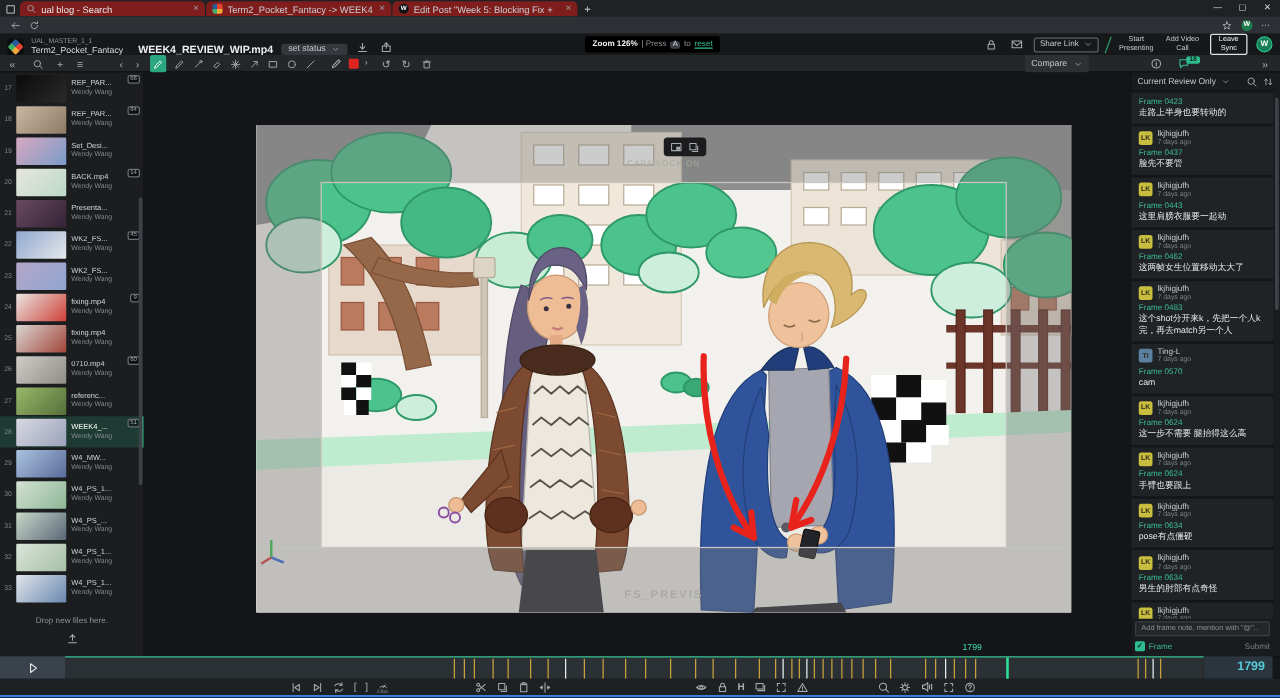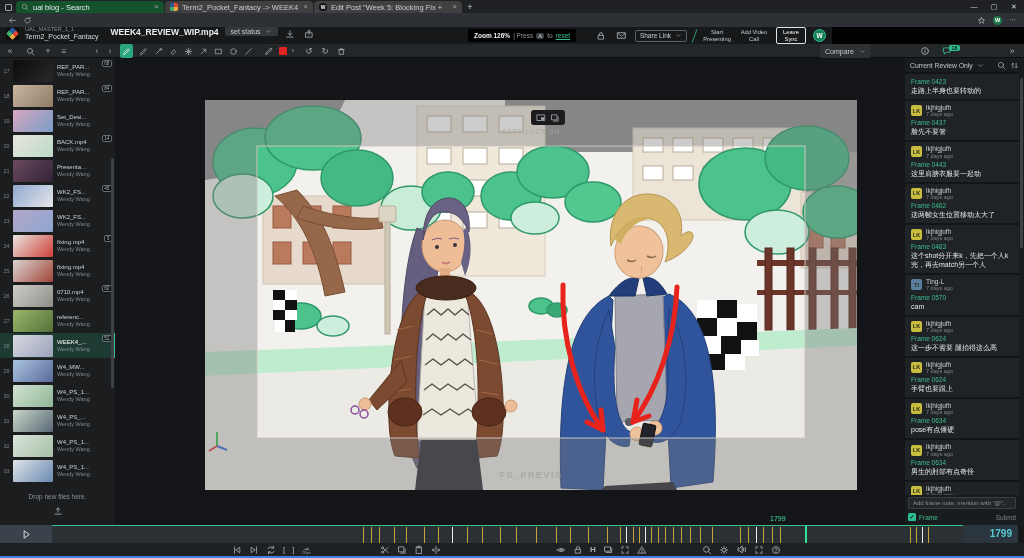--- a/index.html
+++ b/index.html
@@ -3,36 +3,36 @@
 <meta charset="utf-8">
 <style>
   *{box-sizing:border-box;margin:0;padding:0}
   html,body{width:1024px;height:558px;overflow:hidden}
   body{position:relative;background:#000;font-family:"Liberation Sans",sans-serif;color:#cfd3d7;-webkit-font-smoothing:antialiased}
   svg.ic{display:inline-block;vertical-align:middle;fill:none;stroke:#a7adb2;stroke-width:1.3;stroke-linecap:round;stroke-linejoin:round}
   
   .tabbar{position:absolute;left:0;top:0;width:1024px;height:13px;background:#1f2124;display:flex;align-items:flex-end}
   .corner-ic{width:16px;height:11px;display:flex;align-items:center;justify-content:center}
   .corner-ic i{width:7px;height:7px;border:1px solid #9aa0a5;border-radius:1px}
-  .tab{height:12px;width:148px;margin-right:1px;border-radius:4px 4px 0 0;background:#404040;display:flex;align-items:center;gap:4px;padding:0 5px;font-size:7.5px;color:#c9cdd1;overflow:hidden;white-space:nowrap}
-  .tab.active{background:#14532d;color:#e8eaec}
+  .tab{height:12px;width:148px;margin-right:1px;border-radius:4px 4px 0 0;background:#7f1d1d;display:flex;align-items:center;gap:4px;padding:0 5px;font-size:7.5px;color:#c9cdd1;overflow:hidden;white-space:nowrap}
+  .tab.active{background:#7f1d1d;color:#e8eaec}
   .tab .ttitle{flex:1;overflow:hidden;text-overflow:ellipsis}
   .tclose{color:#9aa0a5;font-size:8px;line-height:1}
   .fav{width:8px;height:8px;flex:none;display:flex;align-items:center;justify-content:center}
   .fav-ss{width:8px;height:8px;border-radius:2px;background:conic-gradient(#e4452e 0 25%,#f2a73b 0 50%,#3fae6a 0 75%,#295a9e 0)}
   .fav-wp{width:8px;height:8px;border-radius:50%;background:#0f1113;color:#fff;font-size:5px;font-weight:bold;display:flex;align-items:center;justify-content:center}
   .newtab{width:14px;height:12px;color:#c9cdd1;font-size:9px;text-align:center;line-height:12px}
   .wincontrols{margin-left:auto;display:flex;height:13px}
   .wincontrols span{width:20px;text-align:center;font-size:7px;line-height:13px;color:#d3d7db}
   .urlbar{position:absolute;left:0;top:13px;width:1024px;height:14px;background:#2d3034;display:flex;align-items:center;gap:6px;padding:0 8px;font-size:8px}
   .urlfield{flex:1;max-width:760px;height:10px;background:#202225;border-radius:5px;display:flex;align-items:center;gap:4px;padding:0 6px;color:#c6cace;font-size:7.5px;overflow:hidden;white-space:nowrap}
   .ub-right{margin-left:auto;display:flex;align-items:center;gap:7px}
   .mini-avatar{width:9px;height:9px;border-radius:50%;background:#1f7a4d;color:#fff;font-size:5.5px;font-weight:bold;display:flex;align-items:center;justify-content:center}
   
-  .appheader{position:absolute;left:0;top:27px;width:832px;height:17px;background:#161819;display:flex;align-items:flex-start;padding:0 6px;gap:6px}
+  .appheader{position:absolute;left:0;top:27px;width:1024px;height:17px;background:#161819;display:flex;align-items:flex-end;padding:0 6px;gap:6px}
   .sslogo{width:13px;height:13px;border-radius:2px;background:#0d0d0d;display:flex;align-items:center;justify-content:center;flex:none}
   .sslogo i{width:9px;height:9px;background:conic-gradient(#e4452e 0 25%,#f2a73b 0 50%,#3fae6a 0 75%,#295a9e 0);transform:rotate(45deg);border-radius:1px}
   .crumb{line-height:1.05}
   .crumb .ws{font-size:5.5px;color:#8a9095}
   .crumb .pj{font-size:7px;color:#d8dcdf}
   .ftitle{font-size:8.5px;font-weight:bold;color:#eceef0;margin-left:6px;white-space:nowrap}
   .statuspill{background:#34383c;border-radius:2px;font-size:7px;color:#c3c9cd;padding:1px 6px;display:flex;gap:4px;align-items:center}
   .hic{width:13px;height:13px;display:flex;align-items:center;justify-content:center}
   .zoombanner{position:absolute;left:468px;top:2px;height:13px;background:#000;border-radius:2px;display:flex;align-items:center;gap:3px;padding:0 6px;font-size:6.5px;white-space:nowrap}
   .zoombanner .zl{color:#f0f2f4;font-weight:bold}

